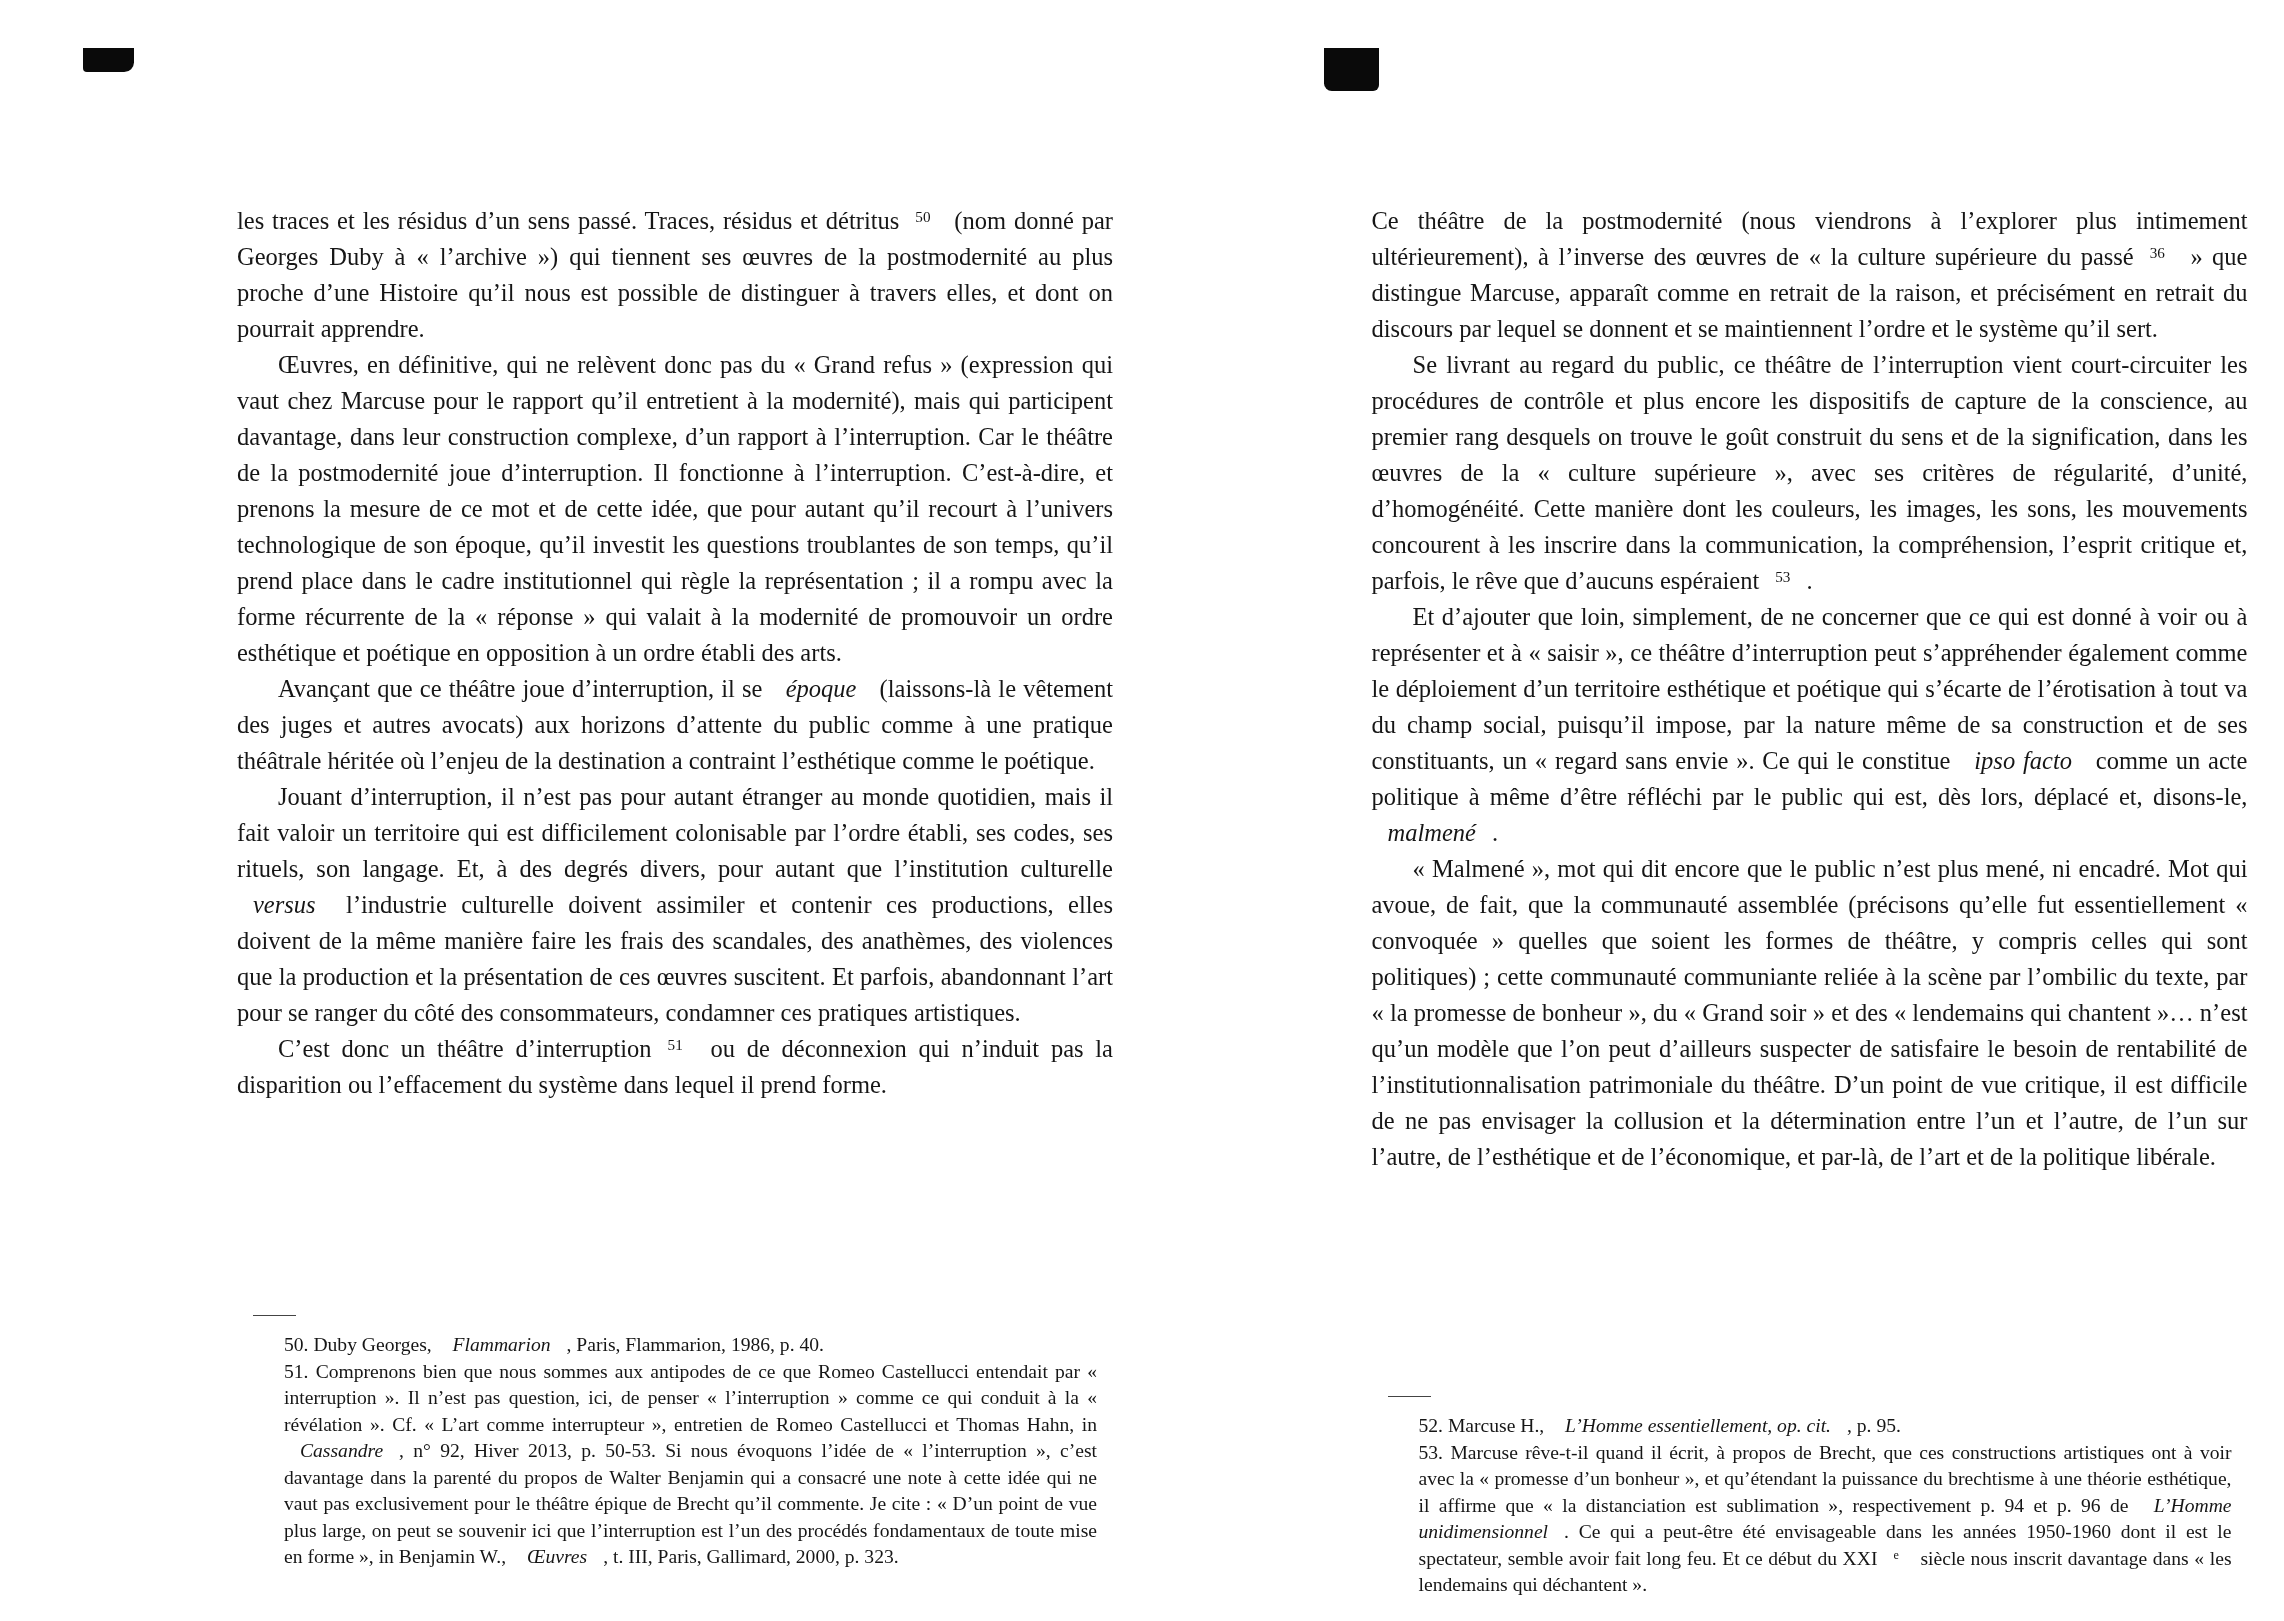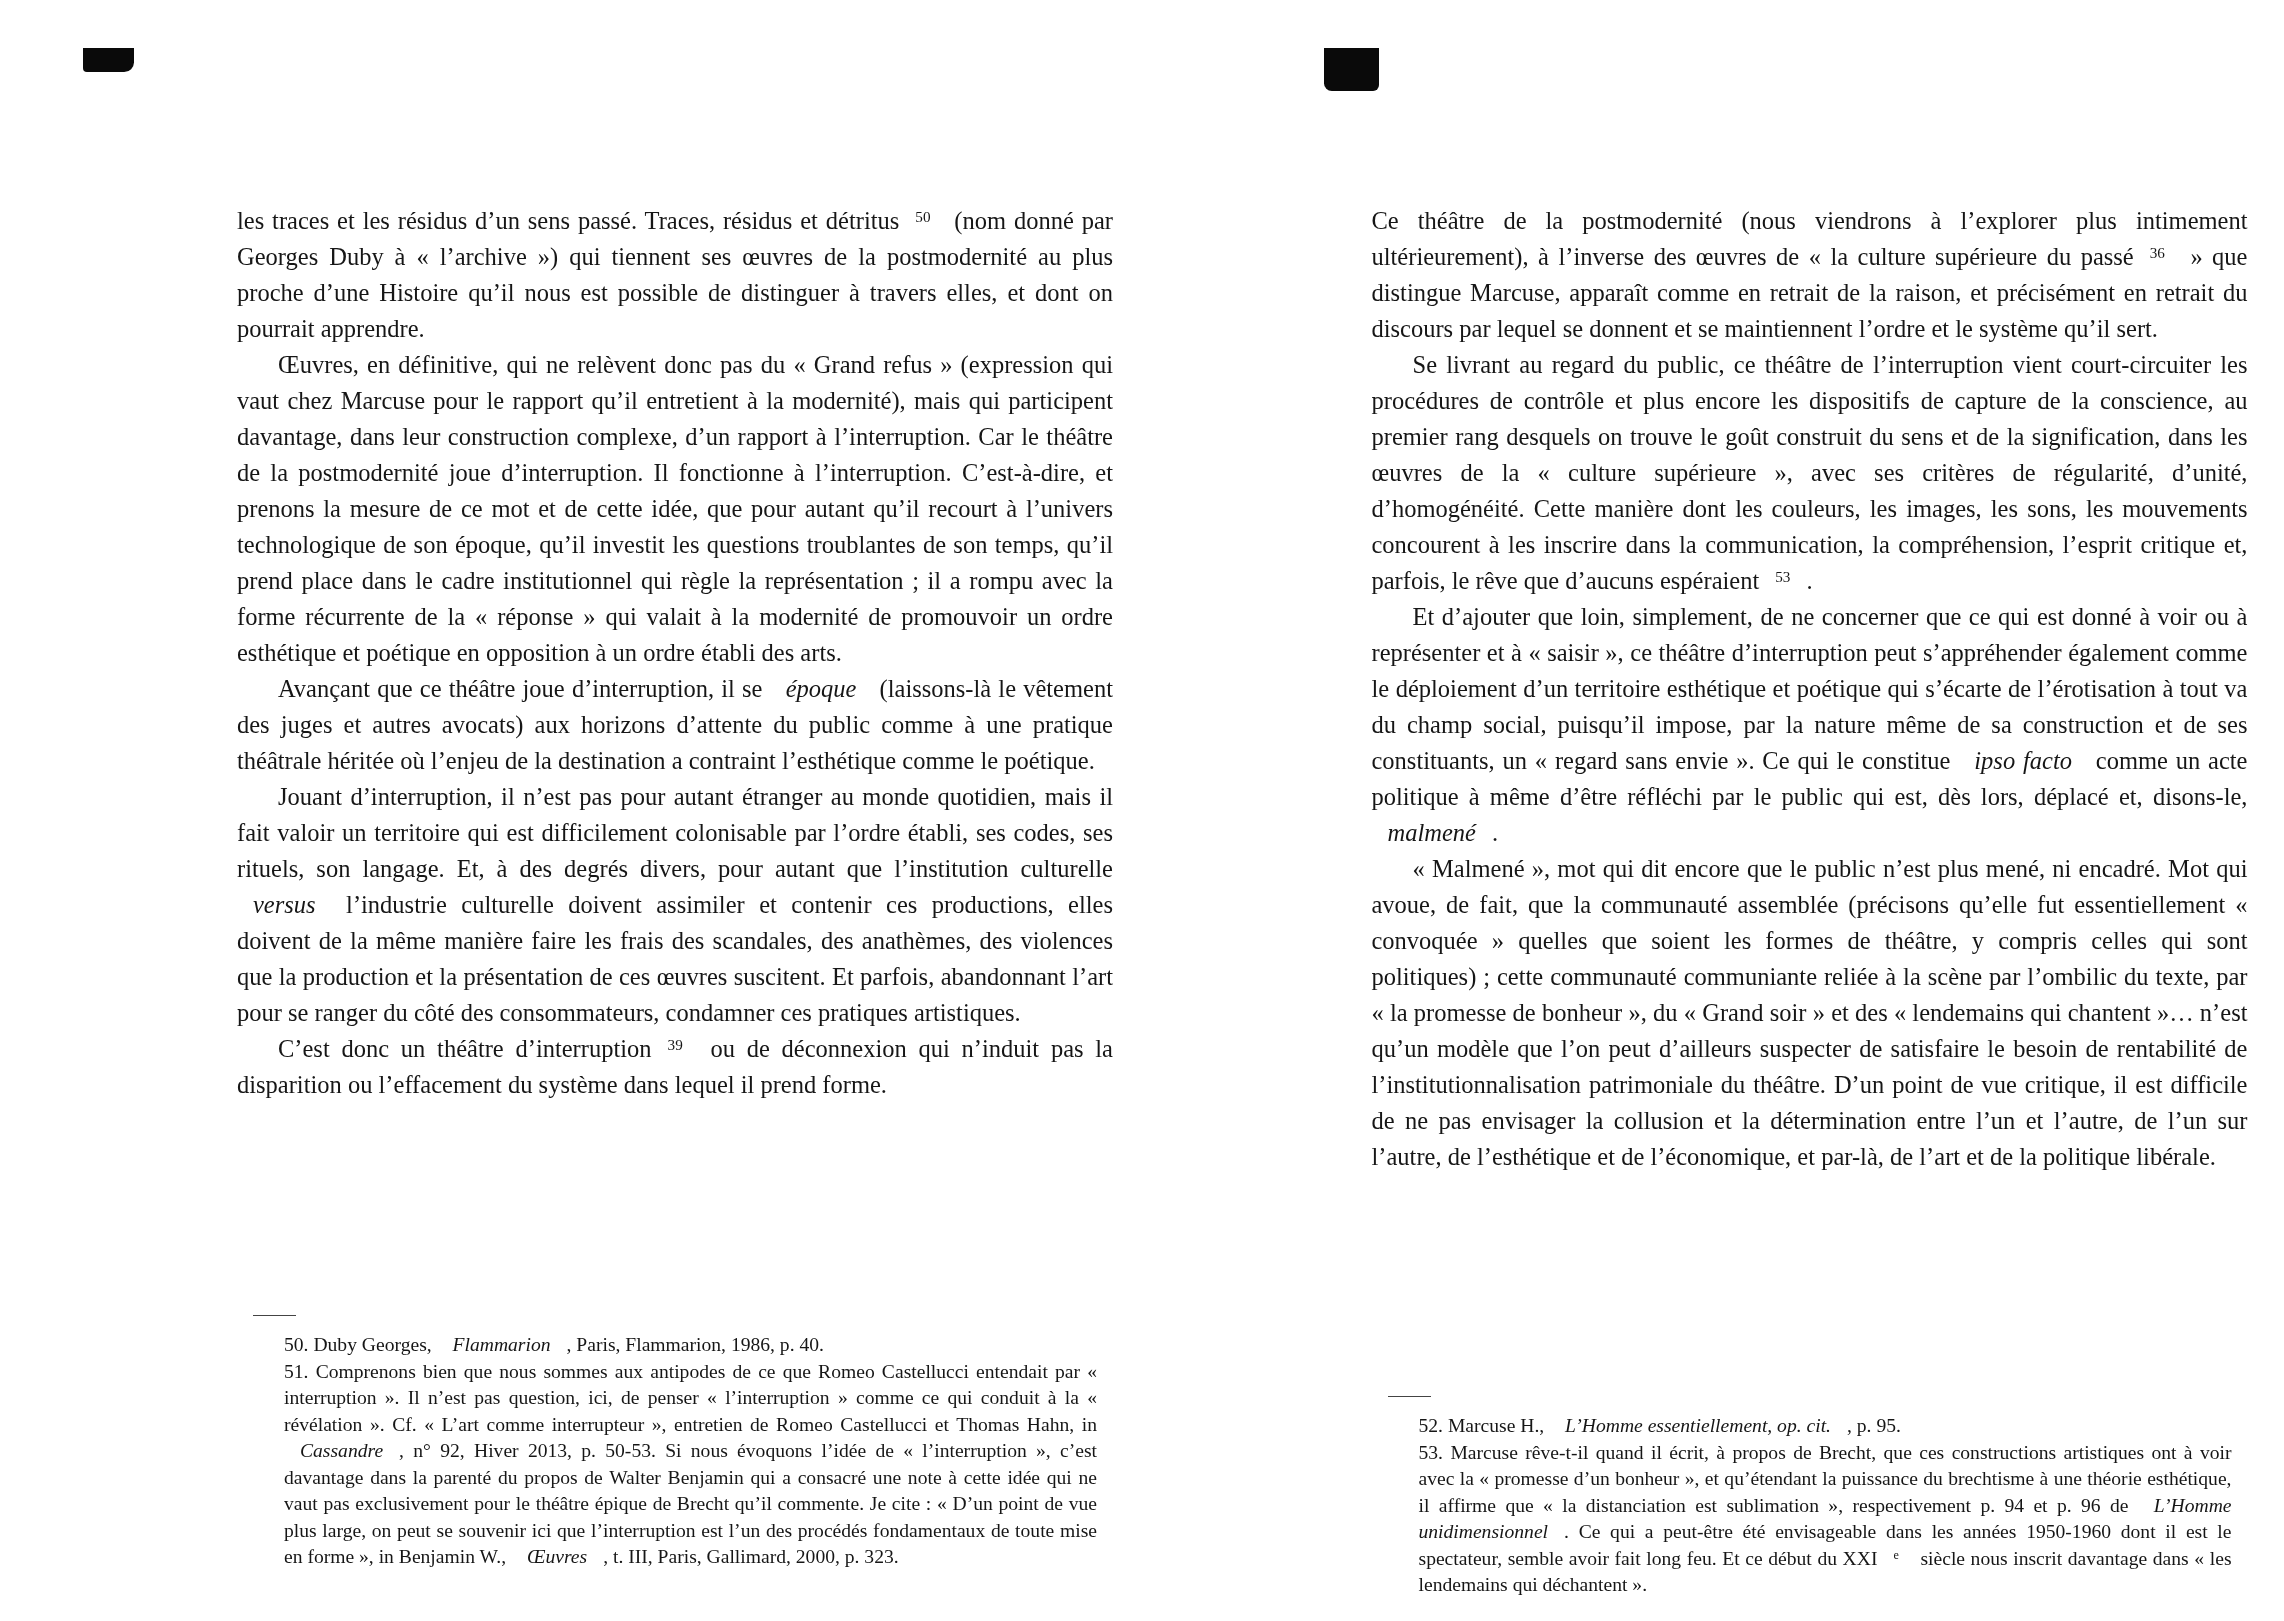--- a/index.html
+++ b/index.html
@@ -79,21 +79,21 @@
 <body>
 
 <div class="spread">
 
   <div class="page page-left">
     <div class="body-text">
         <p class="para">les traces et les résidus d’un sens passé. Traces, résidus et détritus<sup>50</sup> (nom donné par Georges Duby à « l’archive ») qui tiennent ses œuvres de la postmodernité au plus proche d’une Histoire qu’il nous est possible de distinguer à travers elles, et dont on pourrait apprendre.</p>
         <p class="para indent">Œuvres, en définitive, qui ne relèvent donc pas du « Grand refus » (expression qui vaut chez Marcuse pour le rapport qu’il entretient à la modernité), mais qui participent davantage, dans leur construction complexe, d’un rapport à l’interruption. Car le théâtre de la postmodernité joue d’interruption. Il fonctionne à l’interruption. C’est-à-dire, et prenons la mesure de ce mot et de cette idée, que pour autant qu’il recourt à l’univers technologique de son époque, qu’il investit les questions troublantes de son temps, qu’il prend place dans le cadre institutionnel qui règle la représentation ; il a rompu avec la forme récurrente de la « réponse » qui valait à la modernité de promouvoir un ordre esthétique et poétique en opposition à un ordre établi des arts.</p>
         <p class="para indent">Avançant que ce théâtre joue d’interruption, il se <i>époque</i> (laissons-là le vêtement des juges et autres avocats) aux horizons d’attente du public comme à une pratique théâtrale héritée où l’enjeu de la destination a contraint l’esthétique comme le poétique.</p>
         <p class="para indent">Jouant d’interruption, il n’est pas pour autant étranger au monde quotidien, mais il fait valoir un territoire qui est difficilement colonisable par l’ordre établi, ses codes, ses rituels, son langage. Et, à des degrés divers, pour autant que l’institution culturelle <i>versus</i> l’industrie culturelle doivent assimiler et contenir ces productions, elles doivent de la même manière faire les frais des scandales, des anathèmes, des violences que la production et la présentation de ces œuvres suscitent. Et parfois, abandonnant l’art pour se ranger du côté des consommateurs, condamner ces pratiques artistiques.</p>
-        <p class="para indent">C’est donc un théâtre d’interruption<sup>39</sup> ou de déconnexion qui n’induit pas la disparition ou l’effacement du système dans lequel il prend forme.</p>
+        <p class="para indent">C’est donc un théâtre d’interruption<sup>51</sup> ou de déconnexion qui n’induit pas la disparition ou l’effacement du système dans lequel il prend forme.</p>
       </div>
 
     <div class="footnotes">
       <div class="fn-rule"></div>
       <div class="fn-list">
           <p class="footnote">50. Duby Georges, <i>Flammarion</i>, Paris, Flammarion, 1986, p. 40.</p>
           <p class="footnote">51. Comprenons bien que nous sommes aux antipodes de ce que Romeo Castellucci entendait par « interruption ». Il n’est pas question, ici, de penser « l’interruption » comme ce qui conduit à la « révélation ». Cf. « L’art comme interrupteur », entretien de Romeo Castellucci et Thomas Hahn, in <i>Cassandre</i>, n° 92, Hiver 2013, p. 50-53. Si nous évoquons l’idée de « l’interruption », c’est davantage dans la parenté du propos de Walter Benjamin qui a consacré une note à cette idée qui ne vaut pas exclusivement pour le théâtre épique de Brecht qu’il commente. Je cite : « D’un point de vue plus large, on peut se souvenir ici que l’interruption est l’un des procédés fondamentaux de toute mise en forme », in Benjamin W., <i>Œuvres</i>, t. III, Paris, Gallimard, 2000, p. 323.</p>
         </div>
     </div>
 

